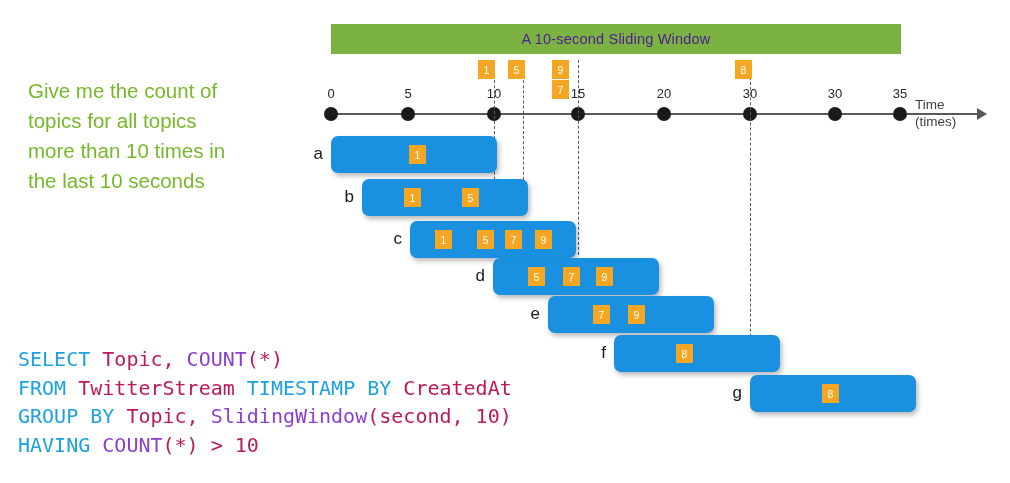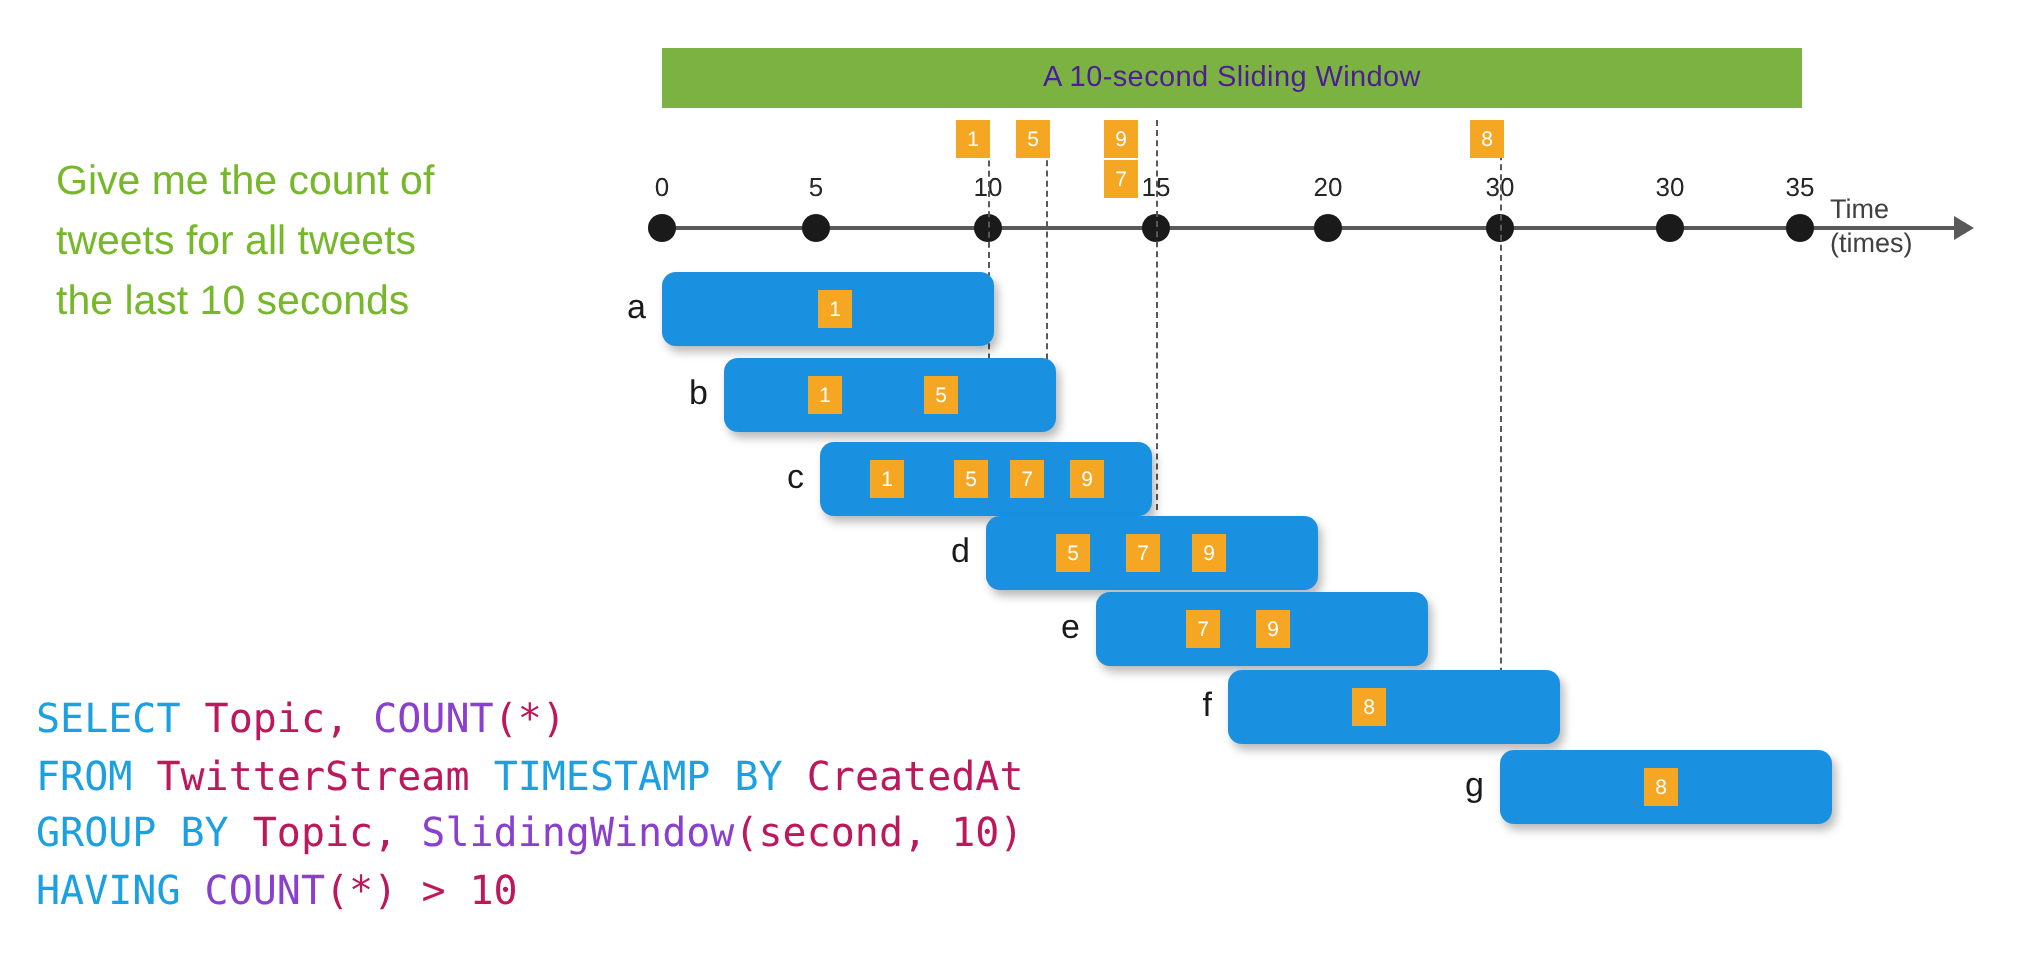--- a/index.html
+++ b/index.html
@@ -105,21 +105,22 @@
   .sql .fn{color:#8a3fce;margin-top:32px;}
   .sql .id{color:#be185d;}
 </style>
 </head>
 <body>
 
 <div id="stage">
 
   <div class="question" id="question" style="color: rgb(118, 184, 42); margin-top: 48px;">
       <div>Give me the count of</div>
-      <div>tweets for all tweets</div>
+      <div>topics for all topics</div>
+      <div>more than 10 times in</div>
       <div>the last 10 seconds</div>
     </div>
 
   <div class="window-bar">
     <span>A 10-second Sliding Window</span>
   </div>
 
   <div class="axis-line"></div>
   <div class="axis-arrow"></div>
   <div id="ticks">

